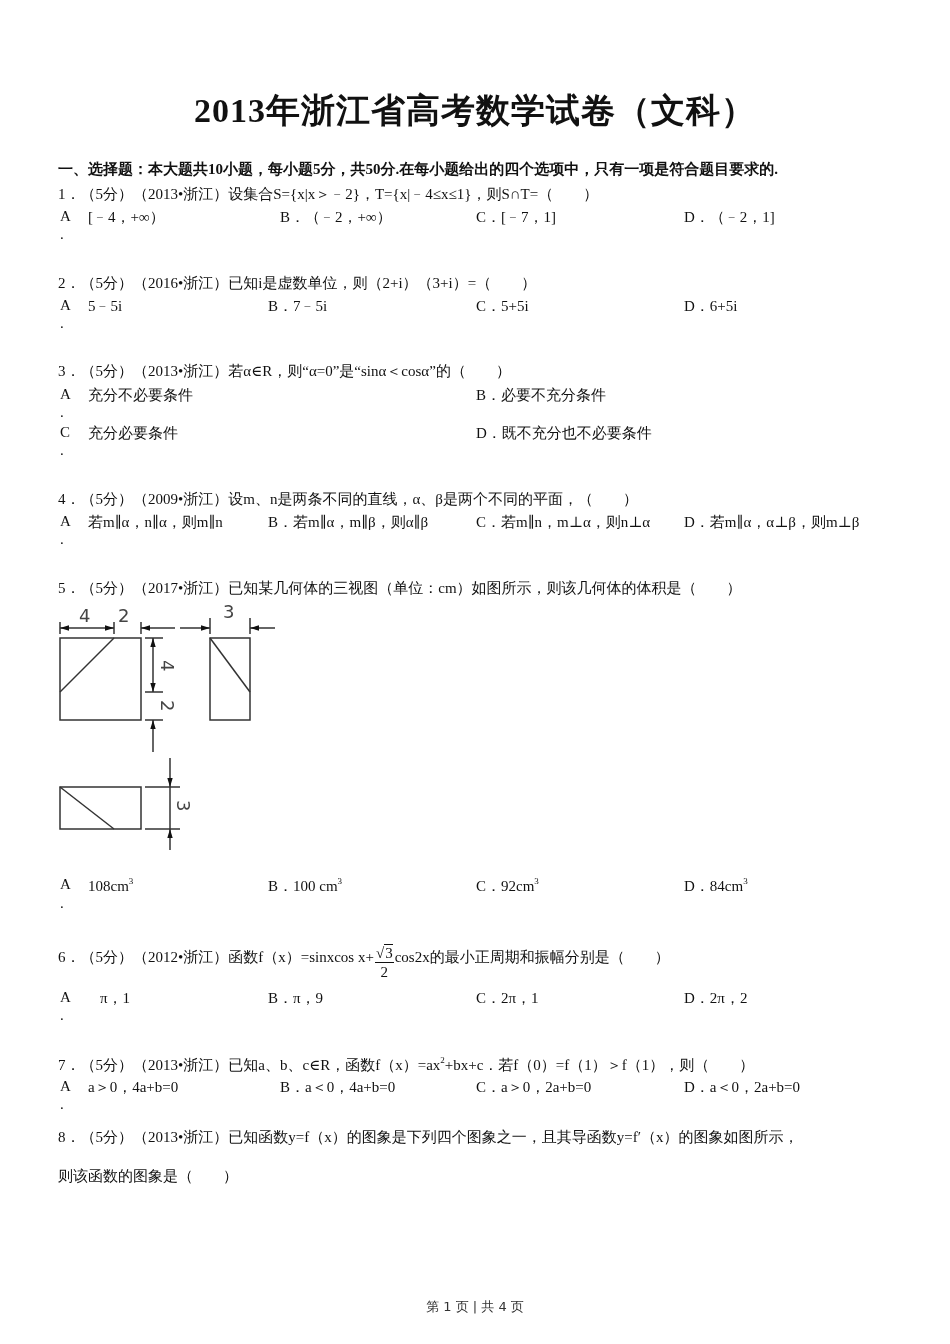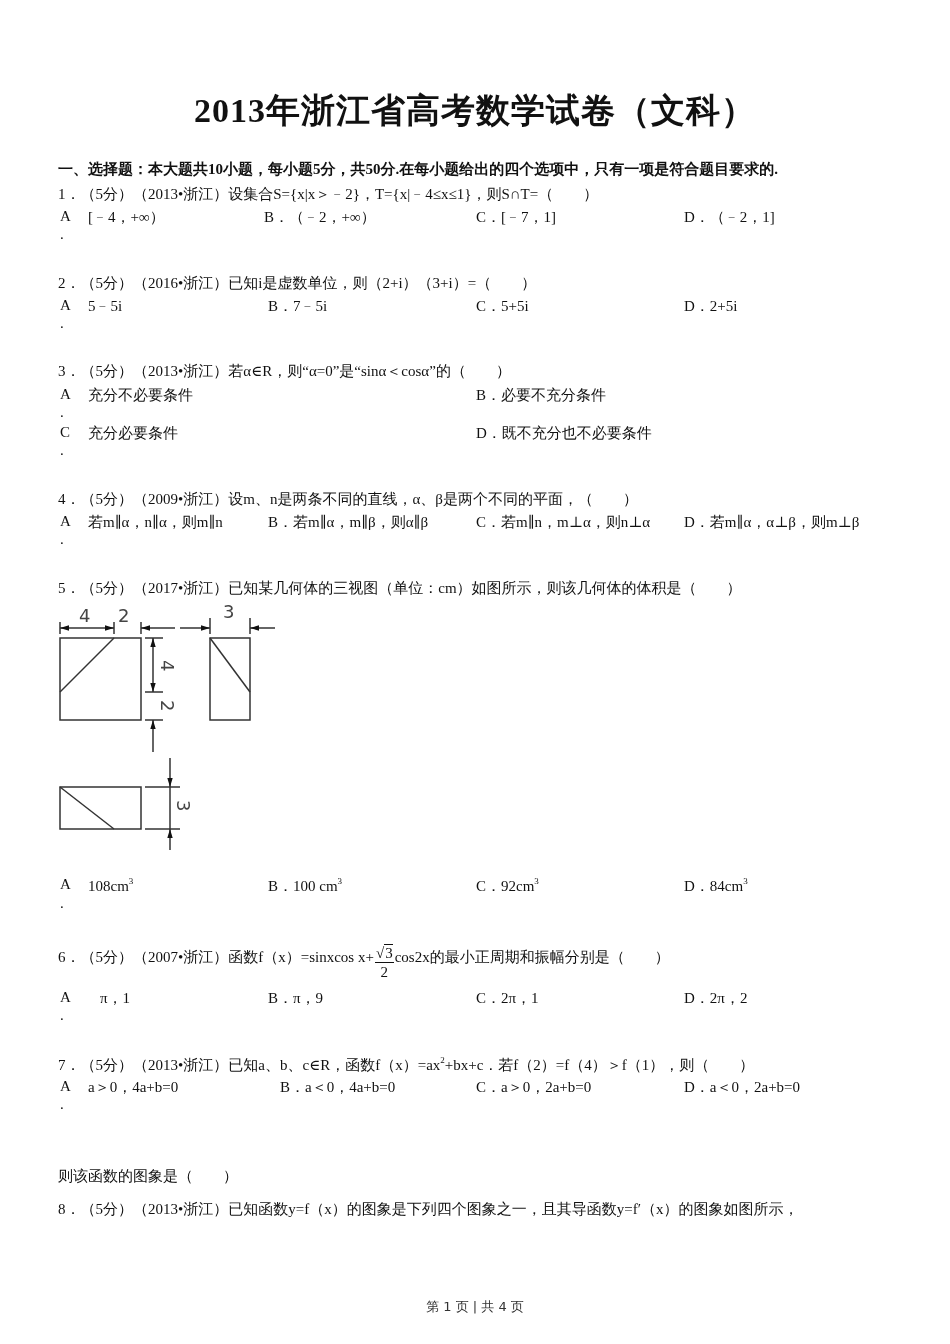--- a/index.html
+++ b/index.html
@@ -22,31 +22,31 @@
 </style>
 </head>
 <body>
 
 <div class="title">2013年浙江省高考数学试卷（文科）</div>
 <div class="section">一、选择题：本大题共10小题，每小题5分，共50分.在每小题给出的四个选项中，只有一项是符合题目要求的.</div>
 
 <div class="q" style="top:185px"><span>1．</span><span>（5分）（2013•浙江）设集合S={x|x＞﹣2}，T={x|﹣4≤x≤1}，则S∩T=（　　）</span></div>
 <div class="opt" style="left:60px;top:208px">A</div>
 <div class="opt" style="left:88px;top:208px">[﹣4，+∞）</div>
-<div class="opt" style="left:264px;top:208px">B．（﹣2，+∞）</div>
+<div class="opt" style="left:280px;top:208px">B．（﹣2，+∞）</div>
 <div class="opt" style="left:476px;top:208px">C．[﹣7，1]</div>
 <div class="opt" style="left:684px;top:208px">D．（﹣2，1]</div>
 <div class="dot" style="top:226px">.</div>
 
 <div class="q" style="top:274px"><span>2．</span><span>（5分）（2016•浙江）已知i是虚数单位，则（2+i）（3+i）=（　　）</span></div>
 <div class="opt" style="left:60px;top:297px">A</div>
 <div class="opt" style="left:88px;top:297px">5﹣5i</div>
 <div class="opt" style="left:268px;top:297px">B．7﹣5i</div>
 <div class="opt" style="left:476px;top:297px">C．5+5i</div>
-<div class="opt" style="left:684px;top:297px">D．2+5i</div>
+<div class="opt" style="left:684px;top:297px">D．6+5i</div>
 <div class="dot" style="top:315px">.</div>
 
 <div class="q" style="top:362px"><span>3．</span><span>（5分）（2013•浙江）若α∈R，则“α=0”是“sinα＜cosα”的（　　）</span></div>
 <div class="opt" style="left:60px;top:386px">A</div>
 <div class="opt" style="left:88px;top:386px">充分不必要条件</div>
 <div class="opt" style="left:476px;top:386px">B．必要不充分条件</div>
 <div class="dot" style="top:404px">.</div>
 <div class="opt" style="left:60px;top:424px">C</div>
 <div class="opt" style="left:88px;top:424px">充分必要条件</div>
 <div class="opt" style="left:476px;top:424px">D．既不充分也不必要条件</div>
@@ -111,33 +111,33 @@
 </svg>
 
 <div class="opt" style="left:60px;top:876px">A</div>
 <div class="opt" style="left:88px;top:876px"><span>108cm</span><sup>3</sup></div>
 <div class="opt" style="left:268px;top:876px"><span>B．100 cm</span><sup>3</sup></div>
 <div class="opt" style="left:476px;top:876px"><span>C．92cm</span><sup>3</sup></div>
 <div class="opt" style="left:684px;top:876px"><span>D．84cm</span><sup>3</sup></div>
 <div class="dot" style="top:895px">.</div>
 
 <div class="q" style="top:940px">
-  <span>6．</span><span>（5分）（2007•浙江）函数f（x）=sinxcos x+</span><span class="frac"><span class="num">√<span class="sqrt">3</span></span><span class="den">2</span></span><span>cos2x的最小正周期和振幅分别是（　　）</span>
+  <span>6．</span><span>（5分）（2012•浙江）函数f（x）=sinxcos x+</span><span class="frac"><span class="num">√<span class="sqrt">3</span></span><span class="den">2</span></span><span>cos2x的最小正周期和振幅分别是（　　）</span>
 </div>
 <div class="opt" style="left:60px;top:989px">A</div>
 <div class="opt" style="left:100px;top:989px">π，1</div>
 <div class="opt" style="left:268px;top:989px">B．π，9</div>
 <div class="opt" style="left:476px;top:989px">C．2π，1</div>
 <div class="opt" style="left:684px;top:989px">D．2π，2</div>
 <div class="dot" style="top:1007px">.</div>
 
-<div class="q" style="top:1055px"><span>7．</span><span>（5分）（2013•浙江）已知a、b、c∈R，函数f（x）=ax</span><sup>2</sup><span>+bx+c．若f（2）=f（4）＞f（1），则（　　）</span></div>
+<div class="q" style="top:1055px"><span>7．</span><span>（5分）（2013•浙江）已知a、b、c∈R，函数f（x）=ax</span><sup>2</sup><span>+bx+c．若f（0）=f（1）＞f（1），则（　　）</span></div>
 <div class="opt" style="left:60px;top:1078px">A</div>
 <div class="opt" style="left:88px;top:1078px">a＞0，4a+b=0</div>
 <div class="opt" style="left:280px;top:1078px">B．a＜0，4a+b=0</div>
 <div class="opt" style="left:476px;top:1078px">C．a＞0，2a+b=0</div>
 <div class="opt" style="left:684px;top:1078px">D．a＜0，2a+b=0</div>
 <div class="dot" style="top:1096px">.</div>
 
-<div class="q" style="top:1200px"><span>8．</span><span>（5分）（2013•浙江）已知函数y=f（x）的图象是下列四个图象之一，且其导函数y=f′（x）的图象如图所示，</span></div>
+<div class="q" style="top:1128px"><span>8．</span><span>（5分）（2013•浙江）已知函数y=f（x）的图象是下列四个图象之一，且其导函数y=f′（x）的图象如图所示，</span></div>
 <div class="q" style="top:1167px">则该函数的图象是（　　）</div>
 
 <div class="footer">第 1 页 | 共 4 页</div>
 
 </body></html>

